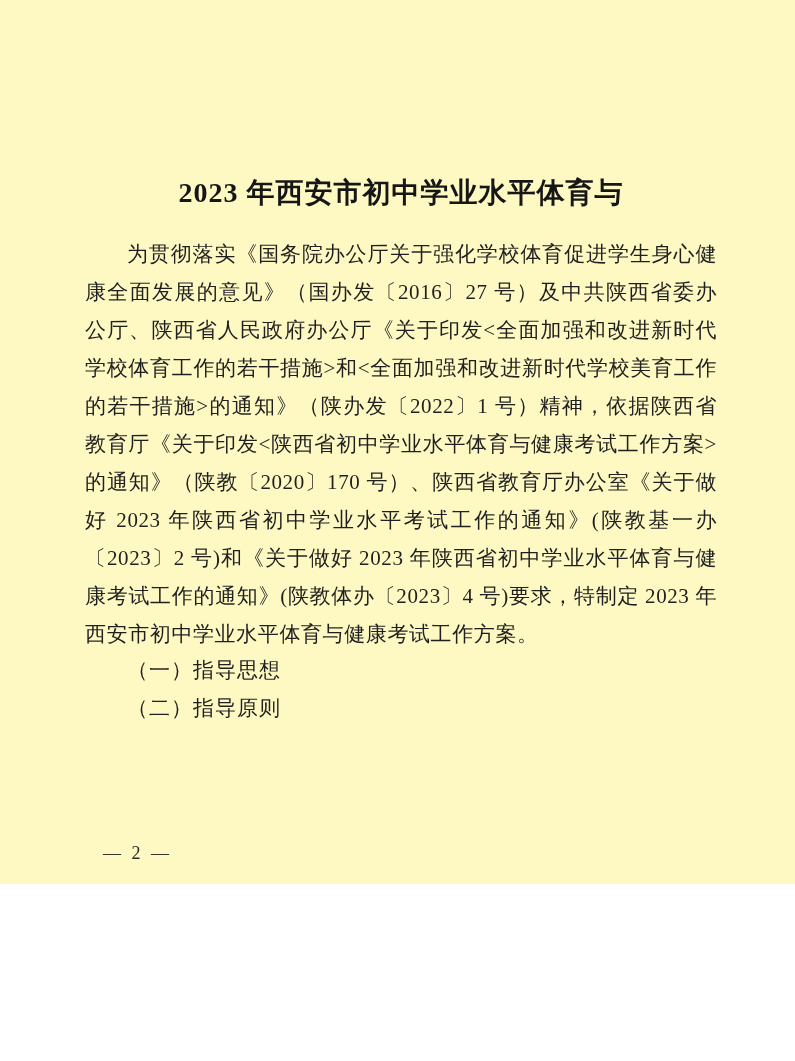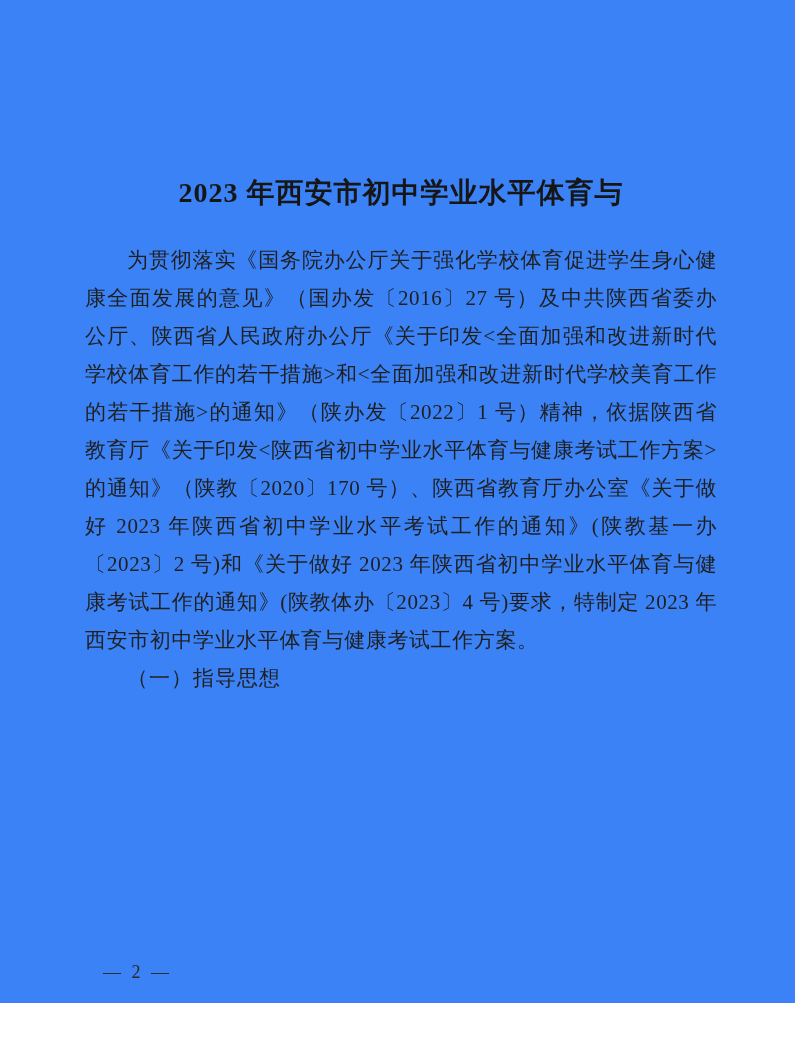--- a/index.html
+++ b/index.html
@@ -3,42 +3,42 @@
 <meta charset="utf-8">
 <style>
   html, body {
     margin: 0;
     padding: 0;
     background: #ffffff;
   }
   .page {
     position: relative;
     width: 795px;
-    height: 1003px;
+    height: 884px;
     margin: 0 auto;
-    background: #3b82f6;
+    background: #fef9c3;
     color: #1f1f1f;
     font-family: "Liberation Serif", serif;
     box-sizing: border-box;
     padding: 152px 78px 0 85px;
     overflow: hidden;
   }
   .doc-title {
     text-align: center;
     font-weight: bold;
     font-size: 28px;
     line-height: 44px;
     letter-spacing: 1px;
     color: #161616;
   }
   .title-line {
     display: block;
   }
   .body-block {
-    margin-top: 26px;
+    margin-top: 20px;
   }
   .para {
     font-size: 21px;
     line-height: 38px;
     text-align: justify;
     text-indent: 2em;
     letter-spacing: 0.6px;
     margin: 0;
   }
   .heading-1 {
@@ -50,20 +50,21 @@
     margin: 0;
     color: #151515;
     letter-spacing: 0.5px;
   }
   .heading-2 {
     font-size: 21px;
     text-indent: 2em;
     line-height: 38px;
     margin: 0;
     letter-spacing: 1px;
+    font-family: Liberation Mono, monospace;
   }
   .page-footer {
     position: absolute;
     left: 103px;
     bottom: 20px;
     font-size: 18px;
     letter-spacing: 3px;
     color: #2a2a2a;
   }
 </style>
@@ -77,19 +78,20 @@
   </h1>
 
   <div class="body-block">
 
     <p class="para">为贯彻落实《国务院办公厅关于强化学校体育促进学生身心健康全面发展的意见》（国办发〔2016〕27 号）及中共陕西省委办公厅、陕西省人民政府办公厅《关于印发&lt;全面加强和改进新时代学校体育工作的若干措施&gt;和&lt;全面加强和改进新时代学校美育工作的若干措施&gt;的通知》（陕办发〔2022〕1 号）精神，依据陕西省教育厅《关于印发&lt;陕西省初中学业水平体育与健康考试工作方案&gt;的通知》（陕教〔2020〕170 号）、陕西省教育厅办公室《关于做好 2023 年陕西省初中学业水平考试工作的通知》(陕教基一办〔2023〕2 号)和《关于做好 2023 年陕西省初中学业水平体育与健康考试工作的通知》(陕教体办〔2023〕4 号)要求，特制定 2023 年西安市初中学业水平体育与健康考试工作方案。</p>
 
 
     <p class="heading-2">（一）指导思想</p>
 
 
+    <p class="heading-2">（二）指导原则</p>
 
 
   </div>
 
   <div class="page-footer">— 2 —</div>
 
 </div>
 
 </body></html>

